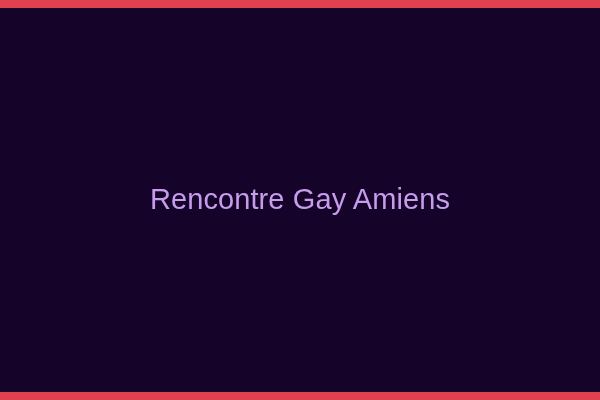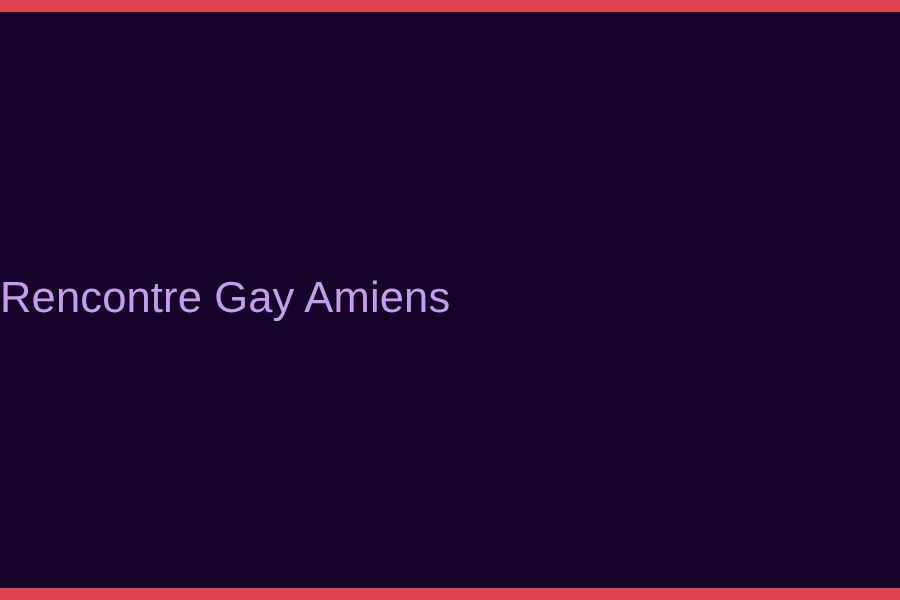--- a/index.html
+++ b/index.html
@@ -37,20 +37,21 @@
     line-height: 0;
     font-size: 0;
   }
 
   
   .stage {
     flex: 1 1 auto;
     position: relative;
     display: flex;
     align-items: center;
+    justify-content: center;
     background-color: #160329;
   }
 
   .placeholder-title {
     margin: 0;
     padding: 0;
     font-family: "Liberation Sans", sans-serif;
     font-size: 29px;
     font-weight: 400;
     line-height: 1.15;

